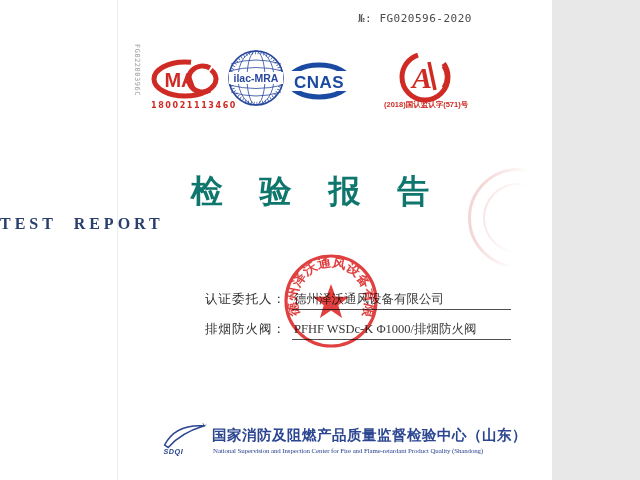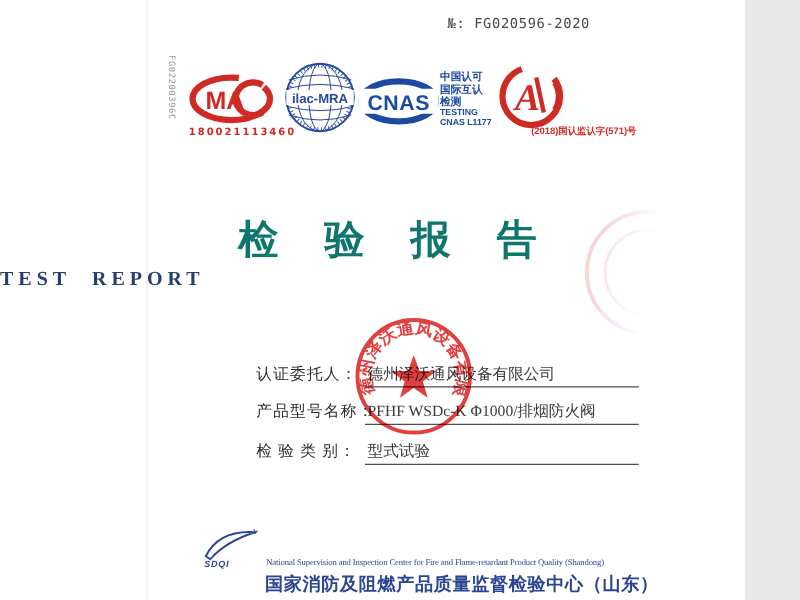--- a/index.html
+++ b/index.html
@@ -1,17 +1,17 @@
 <!DOCTYPE html>
 <html><head>
 <meta charset="utf-8">
 <style>
   html,body{margin:0;padding:0;background:#e8e8e8;}
   .page{
-    position:relative; width:596px; height:480px; background:#ffffff;
+    position:relative; width:552px; height:480px; background:#ffffff;
     overflow:hidden; font-family:"Liberation Serif","DejaVu Serif",serif;
   }
   .abs{position:absolute;}
   
   .scan-line{left:117px; top:0; width:1px; height:480px; background:#ededed;}
   
   .report-no{
     left:358px; top:12px; font-family:"DejaVu Sans Mono","Liberation Mono",monospace;
     font-size:11px; color:#4a4a4a; letter-spacing:0.5px;
   }
@@ -21,21 +21,21 @@
     writing-mode:vertical-rl; text-orientation:sideways;
     font-family:"DejaVu Sans Mono",monospace; font-size:7px; color:#9a9a9a; letter-spacing:0.5px;
   }
   
   .cma-num{left:151px; top:101px; width:70px; font-family:"DejaVu Sans",sans-serif;
     font-size:8px; font-weight:bold; color:#cf2b24; letter-spacing:1.6px;}
   .cnas-block{left:352px; top:56px; color:#1b4aa2; line-height:1.2;}
   .cnas-block .zh{font-family:"Liberation Sans",sans-serif; font-weight:bold; font-size:8.5px;}
   .cnas-block .en{font-family:"Liberation Sans",sans-serif; font-size:7px; font-weight:bold;}
   .cal-caption{left:384px; top:100px; font-family:"Liberation Sans",sans-serif;
-    font-size:7.5px; font-weight:bold; color:#cf2b24;margin-left:41px;}
+    font-size:7.5px; font-weight:bold; color:#cf2b24;}
   
   .title-zh{
     left:0; top:170px; width:620px; text-align:center;
     font-family:"Liberation Sans","DejaVu Sans",sans-serif;
     font-size:32px; font-weight:bold; color:#0f766e;
     letter-spacing:14px; text-indent:14px;
   }
   .title-en{
     left:0; top:215px; width:620px; text-align:left;
     font-family:"Liberation Serif","DejaVu Serif",serif;
@@ -55,21 +55,21 @@
     -webkit-mask-image:linear-gradient(100deg, #000 15%, transparent 52%);
     mask-image:linear-gradient(100deg, #000 15%, transparent 52%);
   }
   .ghost-outer{position:absolute; inset:0; border:3px solid rgba(222,120,120,0.55); border-radius:50%;}
   .ghost-inner{position:absolute; left:15px; top:15px; width:66px; height:66px;
     border:2px solid rgba(222,120,120,0.4); border-radius:50%;}
   
   .footer-logo{left:161px; top:422px; width:48px; height:34px;}
   .org-zh{
     left:212px; top:426px; font-family:"Liberation Sans","DejaVu Sans",sans-serif;
-    font-size:14.5px; font-weight:bold; color:#2b4590; letter-spacing:0.5px;margin-top:32px;
+    font-size:14.5px; font-weight:bold; color:#2b4590; letter-spacing:0.5px;
   }
   .org-en{
     left:213px; top:447px; font-family:"Liberation Serif",serif;
     font-size:6.9px; color:#2b4590; letter-spacing:-0.1px;
   }
 </style>
 </head>
 <body>
 
 <div class="page">
@@ -98,52 +98,40 @@
     <path d="M5,16 Q30,8 55,16 M3,23 Q30,16 57,23 M3,37 Q30,44 57,37 M5,44 Q30,52 55,44" fill="none" stroke="#27489e" stroke-width="0.8"></path>
     <rect x="3" y="24" width="54" height="12" fill="#ffffff"></rect>
     <text x="30" y="34" text-anchor="middle" font-family="Liberation Sans, sans-serif" font-size="10.5" font-weight="bold" fill="#27489e">ilac-MRA</text>
   </svg>
 
   <svg class="abs" style="left:287px; top:61px;" width="64" height="40" viewBox="0 0 64 40">
     <ellipse cx="32" cy="20" rx="30" ry="16" fill="none" stroke="#1b4aa2" stroke-width="5"></ellipse>
     <rect x="0" y="10" width="64" height="20" fill="#ffffff"></rect>
     <text x="32" y="27" text-anchor="middle" font-family="Liberation Sans, sans-serif" font-size="17" font-weight="bold" fill="#1b4aa2" letter-spacing="0.5">CNAS</text>
   </svg>
-  <div class="abs cnas-block">
-    <div class="zh">中国认可</div>
-    <div class="zh">国际互认</div>
-    <div class="zh">检测</div>
-    <div class="en">TESTING</div>
-    <div class="en">CNAS L1177</div>
-  </div>
 
   <svg class="abs" style="left:398px; top:50px;" width="54" height="54" viewBox="0 0 54 54">
     <circle cx="27" cy="27" r="23" fill="none" stroke="#cf2b24" stroke-width="5" pathLength="100" stroke-dasharray="80 20" stroke-dashoffset="10"></circle>
     <path d="M 46,16 A 21,21 0 0,1 46,38" fill="none" stroke="#cf2b24" stroke-width="5"></path>
     <text x="24" y="38" text-anchor="middle" font-family="Liberation Serif, serif" font-size="30" font-weight="bold" fill="#cf2b24" font-style="italic">A</text>
     <path d="M31,12 L37,40" stroke="#cf2b24" stroke-width="3.5"></path>
   </svg>
   <div class="abs cal-caption">(2018)国认监认字(571)号</div>
 
   <div class="abs title-zh">检 验 报 告</div>
   <div class="abs title-en">TEST REPORT</div>
 
   <div class="abs field f1">
     <span class="label">认证委托人：</span>
     <span class="value">德州泽沃通风设备有限公司</span>
     <span class="rule"></span>
   </div>
   <div class="abs field f2">
-    <span class="label">产品型号名称：</span>
+    <span class="label">排烟防火阀：</span>
     <span class="value">PFHF WSDc-K Φ1000/排烟防火阀</span>
-    <span class="rule"></span>
-  </div>
-  <div class="abs field f3">
-    <span class="label">检 验 类 别：</span>
-    <span class="value">型式试验</span>
     <span class="rule"></span>
   </div>
 
   <svg class="abs stamp" viewBox="0 0 120 120">
     <defs>
       <path id="ringTop" d="M 26,77 A 38,38 0 1,1 94,77" fill="none"></path>
       <path id="ringBottom" d="M 32,82 A 36,36 0 0,0 88,82" fill="none"></path>
     </defs>
     <circle cx="60" cy="60" r="50" fill="none" stroke="#dd2b2b" stroke-width="3.5"></circle>
     <text font-family="Liberation Sans, sans-serif" font-size="13.5" font-weight="bold" fill="#dd2b2b">

